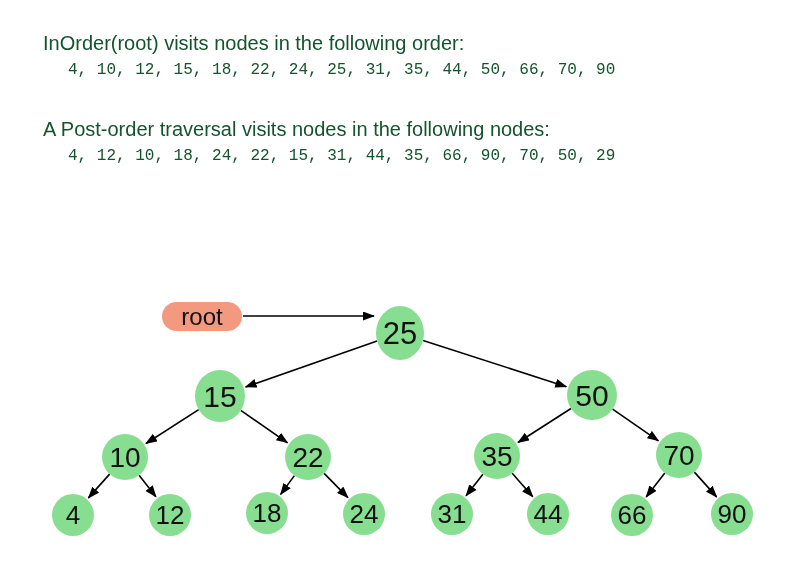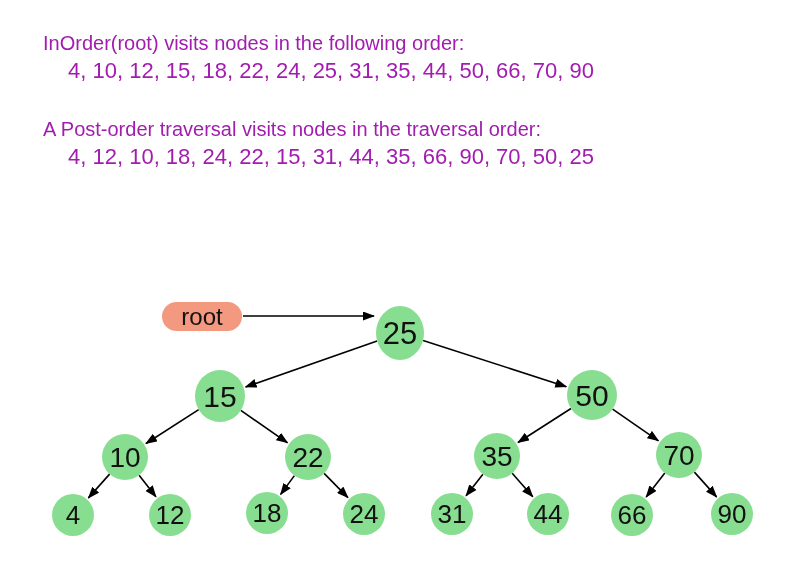--- a/index.html
+++ b/index.html
@@ -8,51 +8,52 @@
     height: 577px;
     background: #ffffff;
     font-family: "Liberation Sans", sans-serif;
     position: relative;
     overflow: hidden;
   }
   .text-blocks {
     position: absolute;
     left: 43px;
     top: 30px;
-    color: #a21caf;
+    color: #14532d;
   }
   .t-block { margin-bottom: 32px; }
   .t-heading {
     font-size: 20px;
     line-height: 27px;
     white-space: nowrap;
   }
   .t-seq {
-    font-size: 22px;
+    font-size: 16px;
     line-height: 27px;
     padding-left: 25px;
     white-space: nowrap;
+    font-family: Liberation Mono, monospace;
   }
   #tree-svg {
     position: absolute;
     left: 0;
     top: 0;
   }
 </style>
 </head>
 <body>
 
 <div class="text-blocks">
   <div class="t-block">
     <div class="t-heading">InOrder(root) visits nodes in the following order:</div>
     <div class="t-seq">4, 10, 12, 15, 18, 22, 24, 25, 31, 35, 44, 50, 66, 70, 90</div>
   </div>
   <div class="t-block">
-    <div class="t-heading">A Post-order traversal visits nodes in the traversal order:</div>
-    <div class="t-seq">4, 12, 10, 18, 24, 22, 15, 31, 44, 35, 66, 90, 70, 50, 25</div>
+    <div class="t-heading">A Post-order traversal visits nodes in the following nodes:</div>
+    <div class="t-seq">4, 12, 10, 18, 24, 22, 15, 31, 44, 35, 66, 90, 70, 50, 29</div>
   </div>
 </div>
 
 <svg id="tree-svg" width="800" height="577" viewBox="0 0 800 577">
   <defs>
     <marker id="arrowhead" viewBox="0 0 12 9" markerWidth="12" markerHeight="9" refX="11" refY="4.5" orient="auto" markerUnits="userSpaceOnUse">
       <path id="arrowhead-path" d="M0,0 L12,4.5 L0,9 Z" fill="#000000"></path>
     </marker>
   </defs>
 

